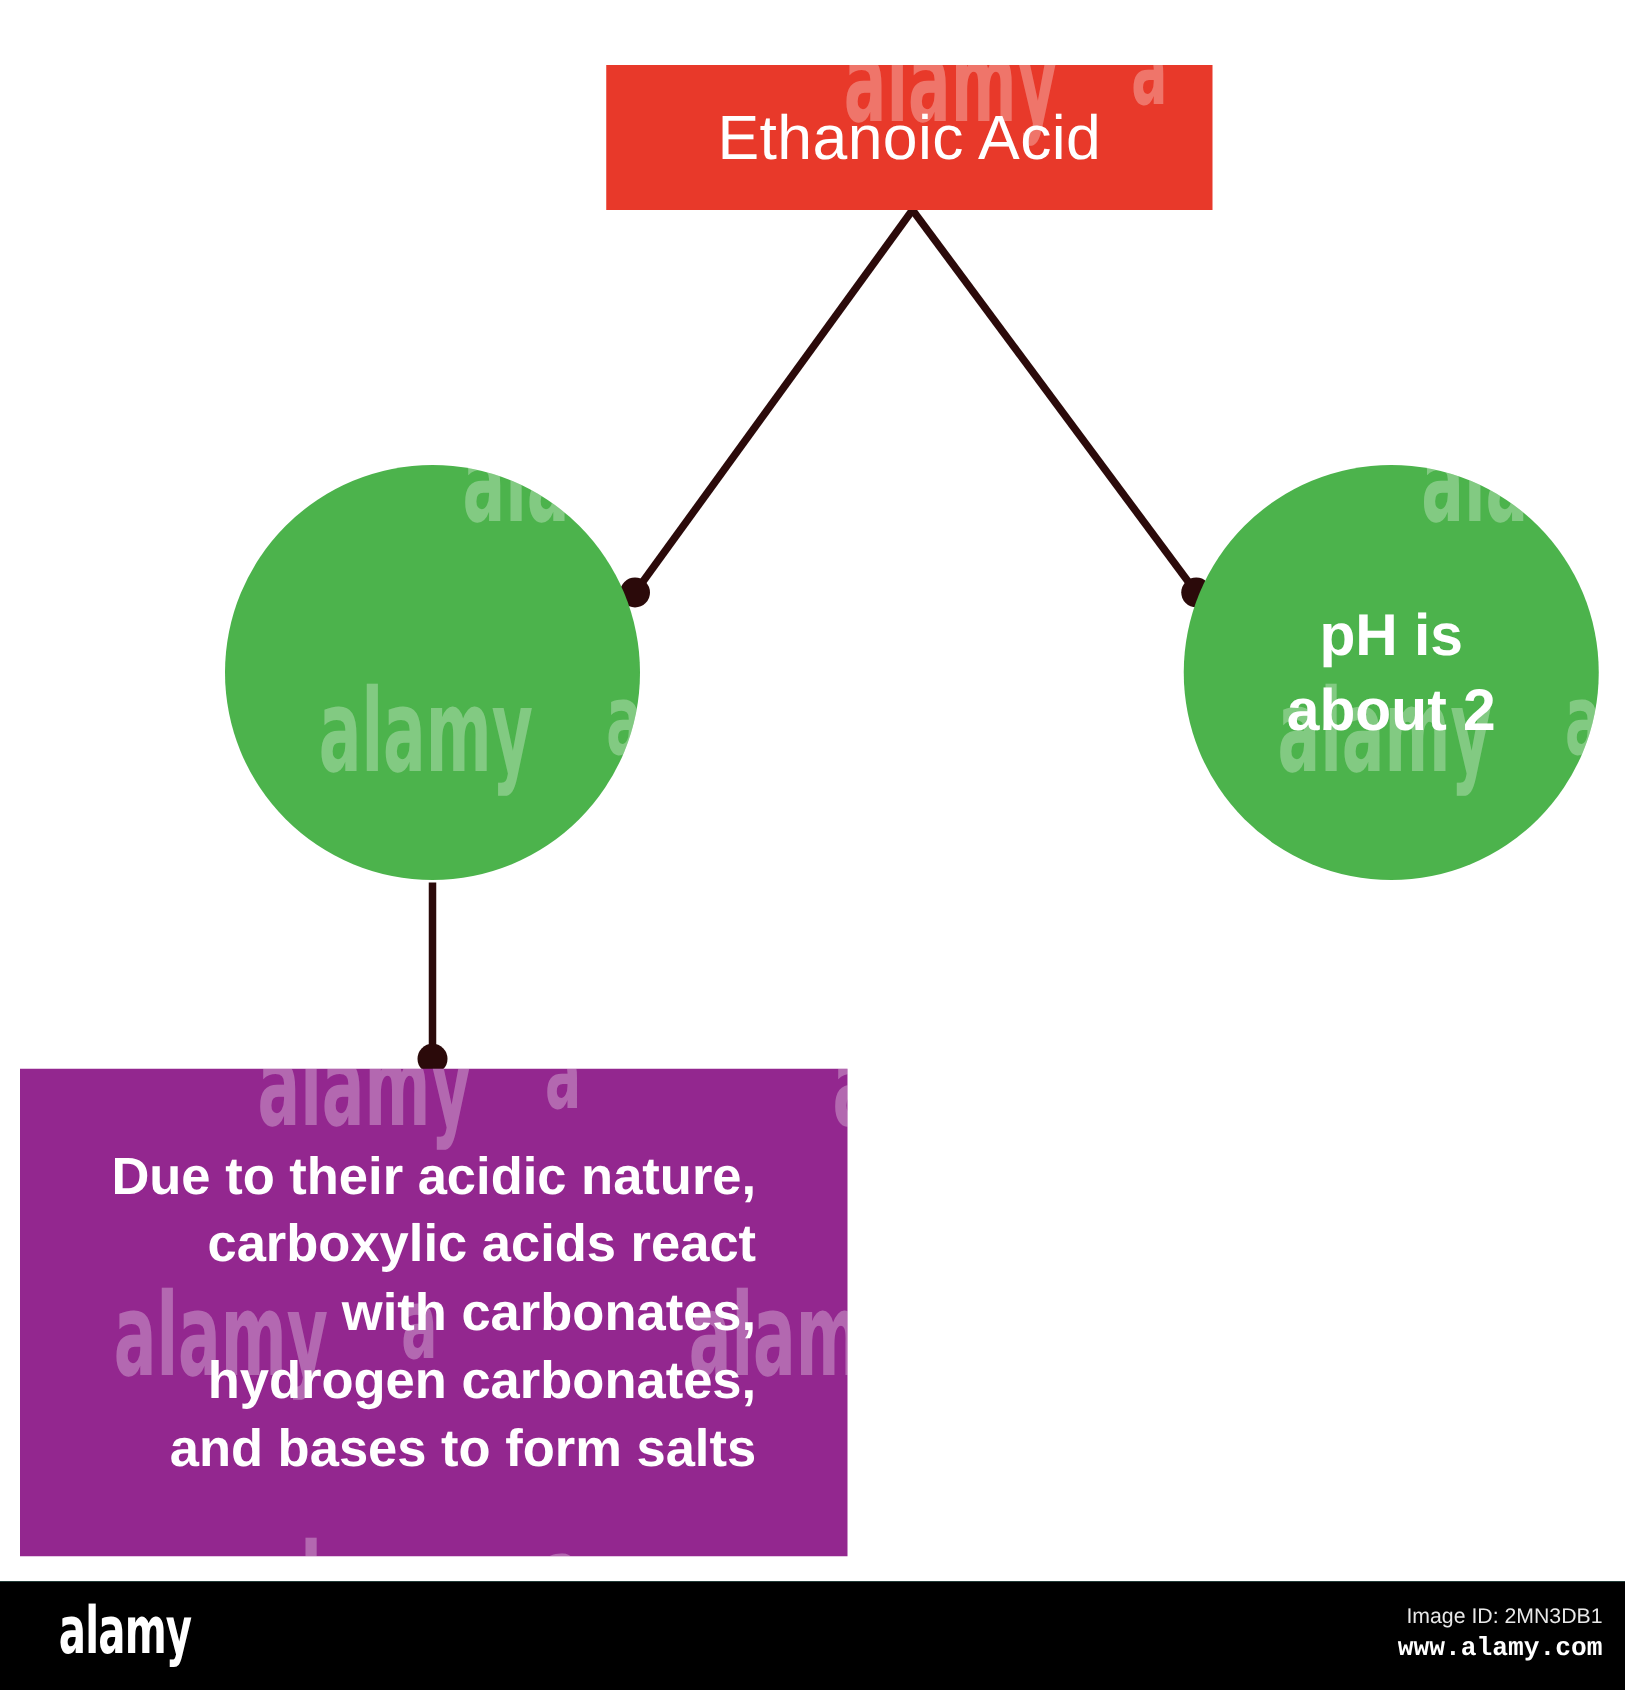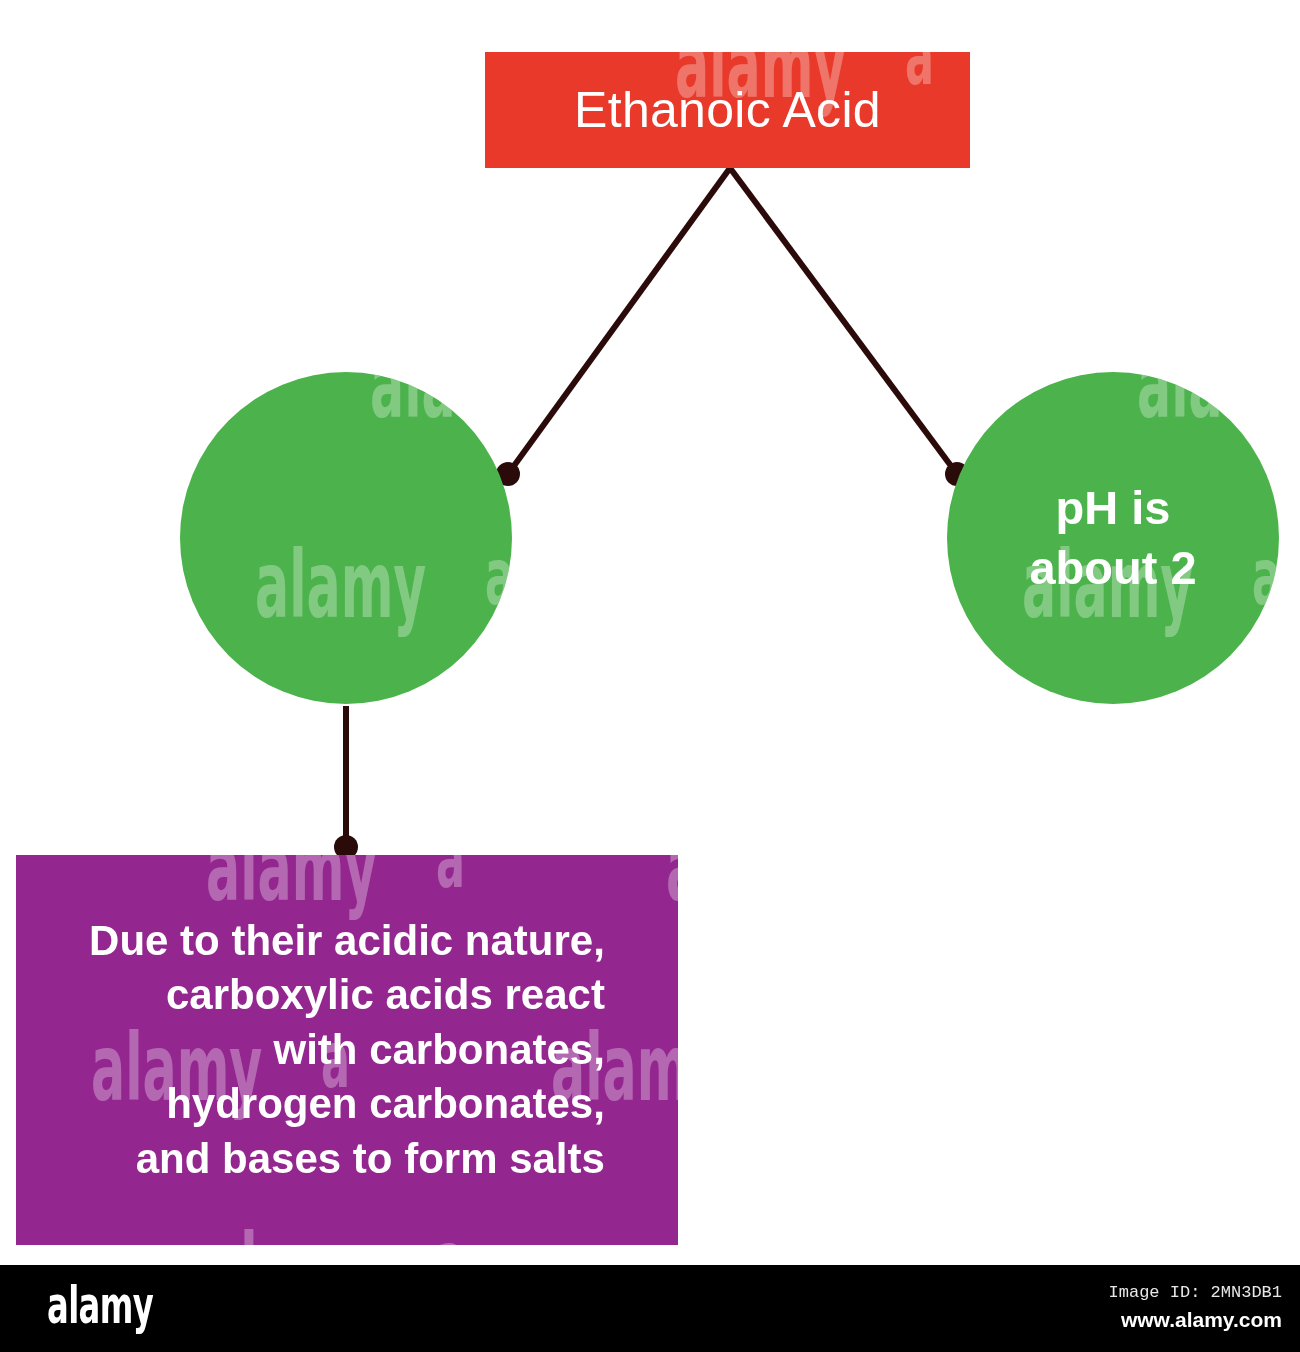--- a/index.html
+++ b/index.html
@@ -176,28 +176,28 @@
     right: 18px;
     top: 16px;
     text-align: right;
     color: #ffffff;
   }
   #footer-imageid {
     font-size: 17px;
     font-weight: normal;
     line-height: 1.45;
     color: #e8e8e8;
-    font-family: Liberation Mono, monospace;
+    font-family: Liberation Sans, sans-serif;
   }
   #footer-url {
     font-size: 21px;
     font-weight: bold;
     line-height: 1.3;
     color: #ffffff;
-    font-family: Liberation Sans, sans-serif;
+    font-family: Liberation Mono, monospace;
   }
 </style>
 </head>
 <body>
 
 <div id="stage">
 
   <div id="canvas">
 
     <svg id="connectors" viewBox="0 0 1300 1265" width="1300" height="1265">

